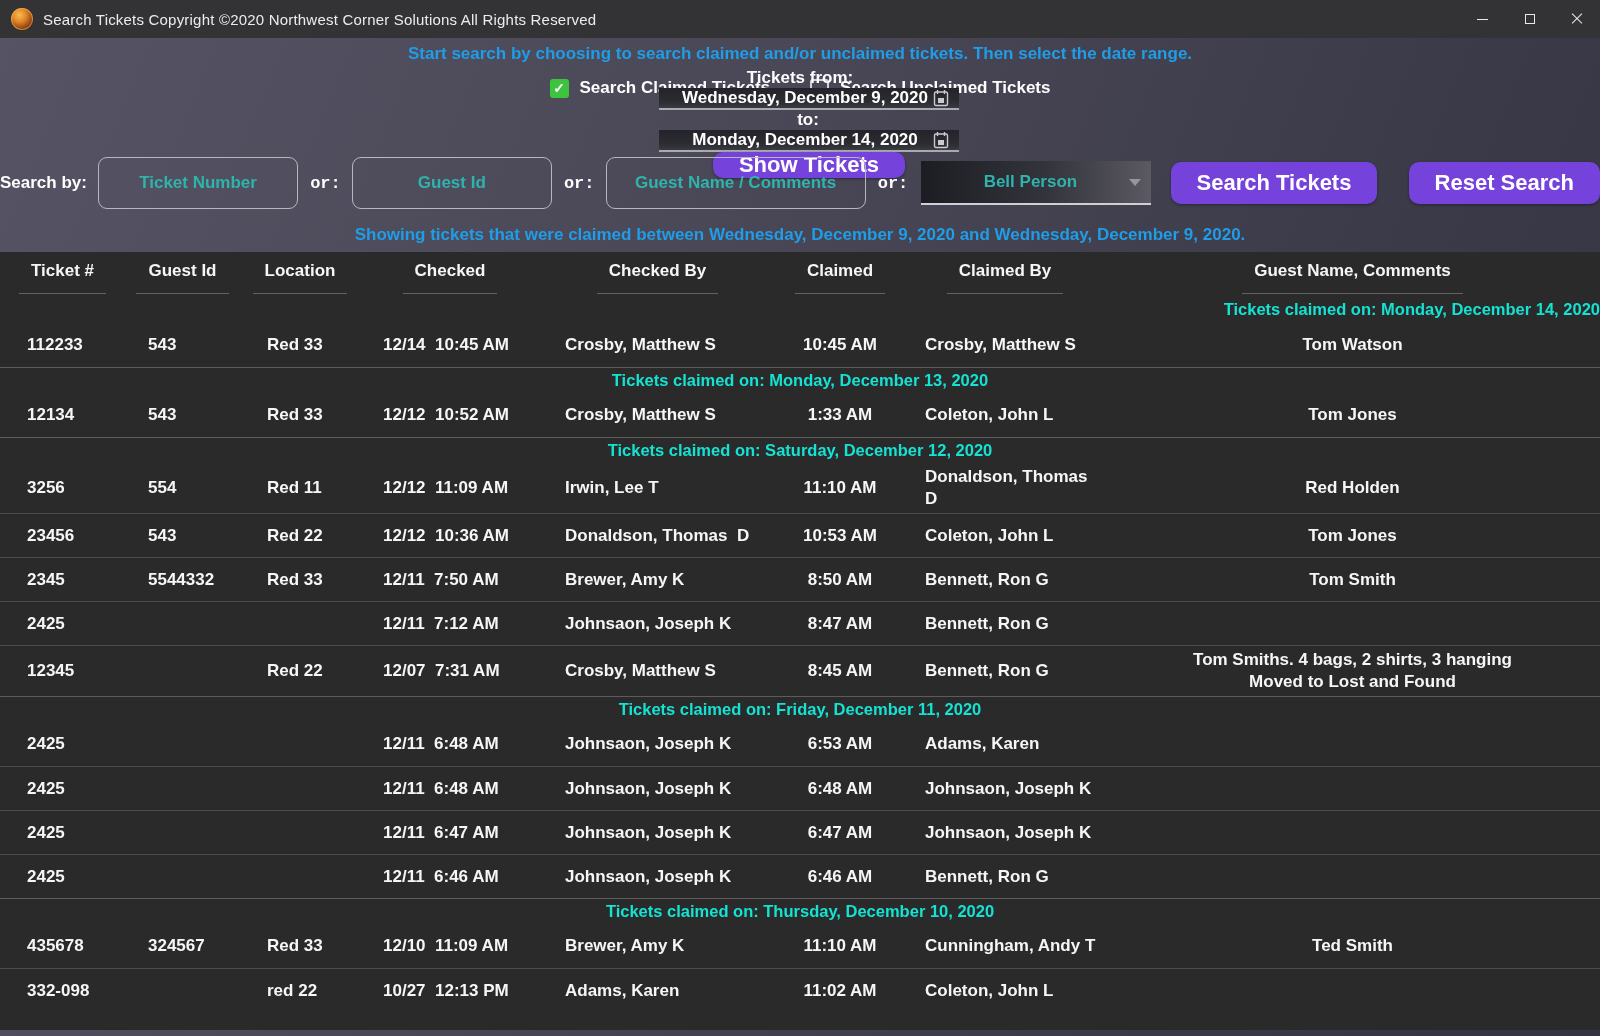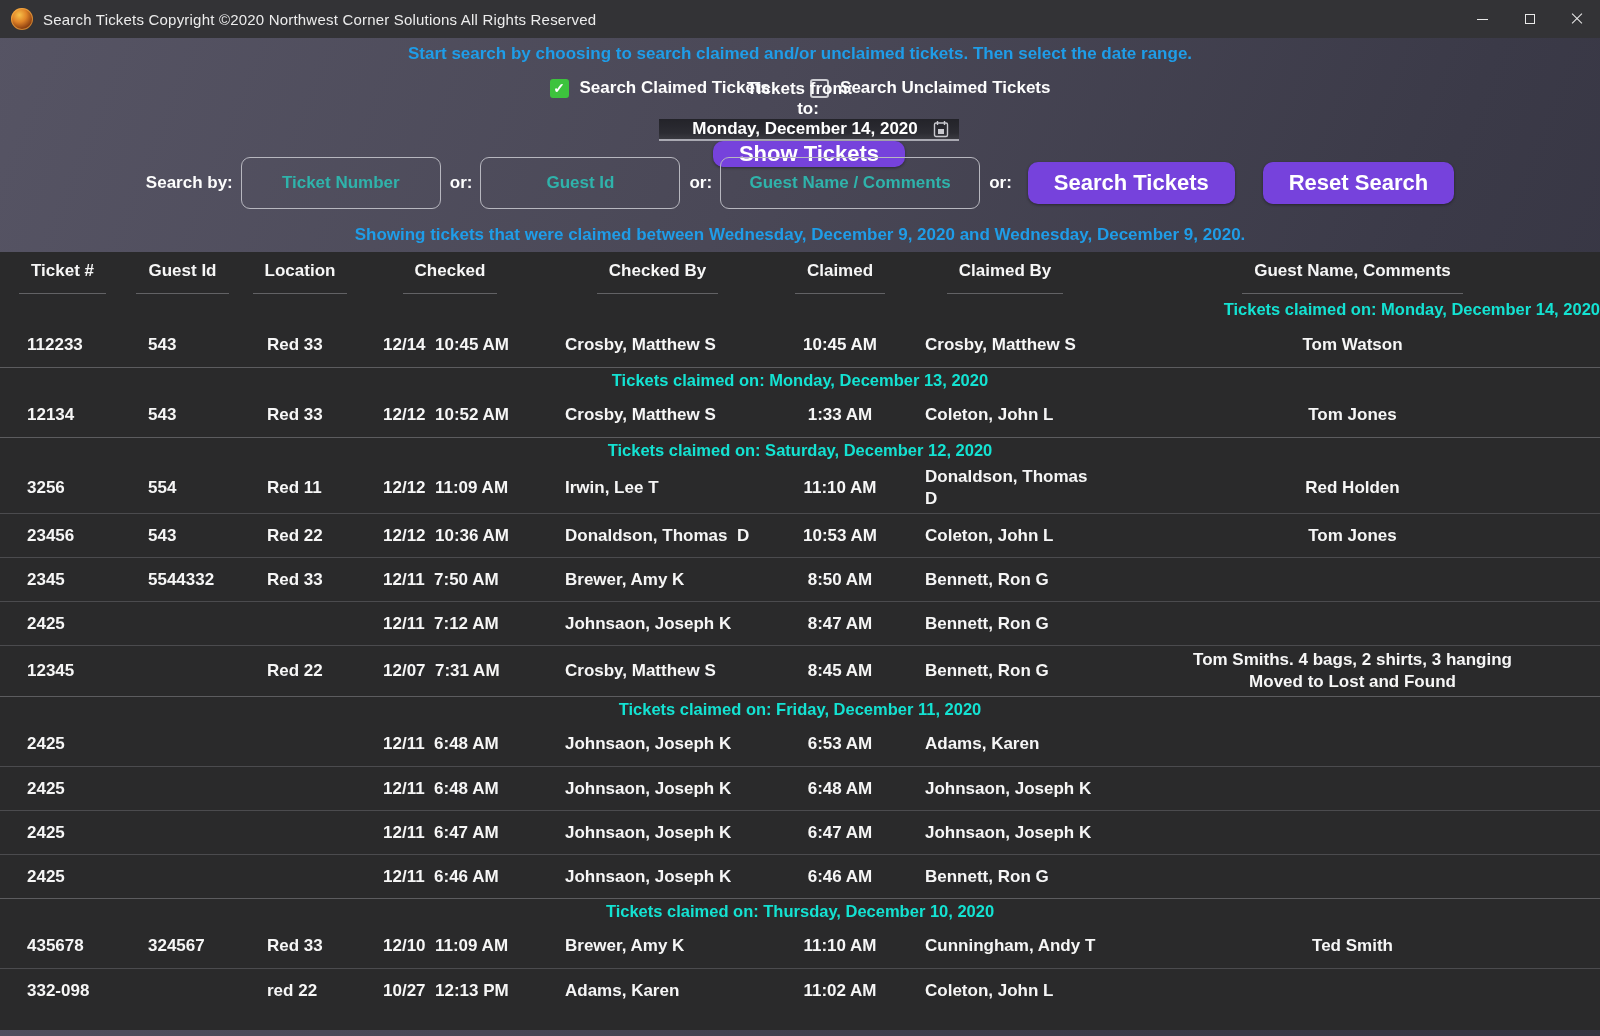--- a/index.html
+++ b/index.html
@@ -41,26 +41,26 @@
   .date-box{width:300px;height:38px;margin-left:18px;display:flex;align-items:center;
     background:linear-gradient(180deg,#232329 0%,#2c2c33 70%,#3a3a41 100%);
     border-bottom:2px solid #a9a9b2;padding:0 10px 0 22px;cursor:pointer;}
   .date-text{flex:1;text-align:center;font-size:17px;font-weight:bold;color:#fff;}
   .cal-icon{flex:0 0 auto;margin-left:4px;display:block;}
   .to-lbl{margin-left:16px;}
   .show-btn{margin-left:18px;}
   .btn{height:42px;border:0;border-radius:10px;background:var(--purple);color:#fff;
     font-family:"Liberation Sans",sans-serif;font-size:22px;font-weight:bold;padding:0 26px;cursor:pointer;
     box-shadow:0 1px 3px rgba(0,0,0,.4);}
-  .search-row{height:54px;margin-top:11px;display:flex;align-items:center;justify-content:center;}
+  .search-row{height:54px;margin-top:11px;display:flex;align-items:center;justify-content:space-between;}
   .srch-input{width:200px;height:52px;margin-left:8px;background:transparent;border:1px solid #b7b7bf;border-radius:9px;
     color:#fff;font-family:"Liberation Sans",sans-serif;font-size:17px;font-weight:bold;text-align:center;outline:none;}
   .srch-input::placeholder{color:var(--teal);opacity:1;font-weight:bold;}
   .srch-input.wide{width:260px;}
-  .or-lbl{margin-left:9px;}
+  .or-lbl{margin-left:9px;font-family:Liberation Mono, monospace;}
   .dropdown{width:230px;height:44px;margin-left:10px;display:flex;align-items:center;cursor:pointer;
     background:linear-gradient(90deg,#1c1c23 0%,#34343c 55%,#5b5a63 100%);
     border-bottom:2px solid #cfcfd4;padding:0 10px;}
   .dd-text{flex:1;text-align:center;font-size:17px;font-weight:bold;color:var(--teal);}
   .dd-caret{width:0;height:0;border-left:6px solid transparent;border-right:6px solid transparent;border-top:7px solid #96969e;display:block;}
   .search-btn{margin-left:16px;}
   .reset-btn{margin-left:28px;}
   .status-row{height:26px;line-height:26px;margin-top:12px;text-align:center;color:var(--blue);font-weight:bold;font-size:17px;}
   
   .tickets-table{margin-top:4px;height:778px;background:var(--tablebg);overflow:hidden;font-weight:bold;}
@@ -111,20 +111,29 @@
       <span class="chk-label">Search Claimed Tickets</span>
     </div>
     <div class="chk-item">
       <span class="chk-box unchecked"></span>
       <span class="chk-label">Search Unclaimed Tickets</span>
     </div>
   </div>
 
   <div class="date-row">
     <span class="lbl">Tickets from:</span>
+    <div class="date-box">
+      <span class="date-text">Wednesday, December 9, 2020</span>
+      <svg class="cal-icon" width="16" height="18" viewBox="0 0 16 18">
+        <rect x="1.5" y="3" width="13" height="13.5" rx="1.5" fill="none" stroke="#c9c9cf" stroke-width="1.4"></rect>
+        <line x1="4.5" y1="1" x2="4.5" y2="5" stroke="#c9c9cf" stroke-width="1.4"></line>
+        <line x1="11.5" y1="1" x2="11.5" y2="5" stroke="#c9c9cf" stroke-width="1.4"></line>
+        <rect x="5" y="9" width="6" height="5" fill="#c9c9cf"></rect>
+      </svg>
+    </div>
     <span class="lbl to-lbl">to:</span>
     <div class="date-box">
       <span class="date-text">Monday, December 14, 2020</span>
       <svg class="cal-icon" width="16" height="18" viewBox="0 0 16 18">
         <rect x="1.5" y="3" width="13" height="13.5" rx="1.5" fill="none" stroke="#c9c9cf" stroke-width="1.4"></rect>
         <line x1="4.5" y1="1" x2="4.5" y2="5" stroke="#c9c9cf" stroke-width="1.4"></line>
         <line x1="11.5" y1="1" x2="11.5" y2="5" stroke="#c9c9cf" stroke-width="1.4"></line>
         <rect x="5" y="9" width="6" height="5" fill="#c9c9cf"></rect>
       </svg>
     </div>
@@ -132,20 +141,24 @@
   </div>
 
   <div class="search-row">
     <span class="lbl">Search by:</span>
     <input class="srch-input" type="text" placeholder="Ticket Number" style="">
     <span class="lbl or-lbl">or:</span>
     <input class="srch-input" type="text" placeholder="Guest Id" style="">
     <span class="lbl or-lbl">or:</span>
     <input class="srch-input wide" type="text" placeholder="Guest Name / Comments" style="">
     <span class="lbl or-lbl">or:</span>
+    <div class="dropdown">
+      <span class="dd-text">Bell Person</span>
+      <span class="dd-caret"></span>
+    </div>
     <button class="btn search-btn">Search Tickets</button>
     <button class="btn reset-btn">Reset Search</button>
   </div>
 
   <div class="status-row">Showing tickets that were claimed between Wednesday, December 9, 2020 and Wednesday, December 9, 2020.</div>
 </div>
 
 <div class="tickets-table">
   <div class="grid-row thead">
     <div class="th">
@@ -223,20 +236,21 @@
           <div class="cell c8">Tom Jones</div>
         </div>
         <div class="grid-row data-row">
           <div class="cell c1">2345</div>
           <div class="cell c2">5544332</div>
           <div class="cell c3">Red 33</div>
           <div class="cell c4">12/11  7:50 AM</div>
           <div class="cell c5">Brewer, Amy K</div>
           <div class="cell c6">8:50 AM</div>
           <div class="cell c7">Bennett, Ron G</div>
+          <div class="cell c8">Tom Smith</div>
         </div>
         <div class="grid-row data-row">
           <div class="cell c1">2425</div>
           <div class="cell c2"></div>
           <div class="cell c3"></div>
           <div class="cell c4">12/11  7:12 AM</div>
           <div class="cell c5">Johnsaon, Joseph K</div>
           <div class="cell c6">8:47 AM</div>
           <div class="cell c7">Bennett, Ron G</div>
           <div class="cell c8"></div>

